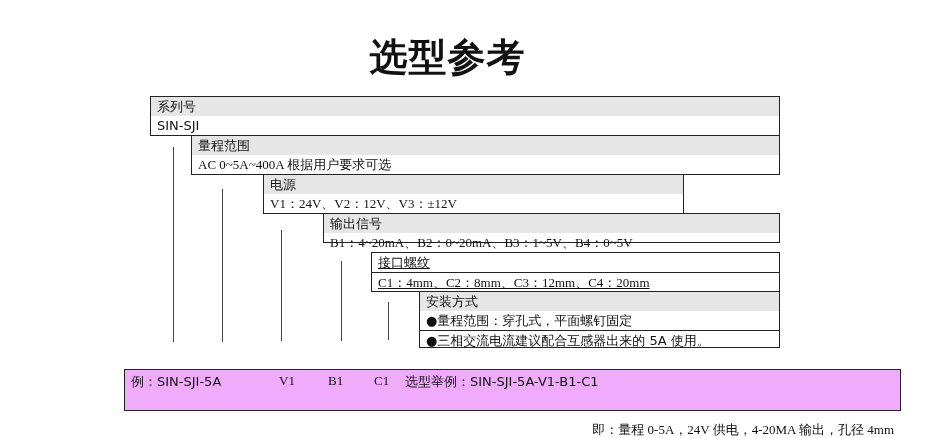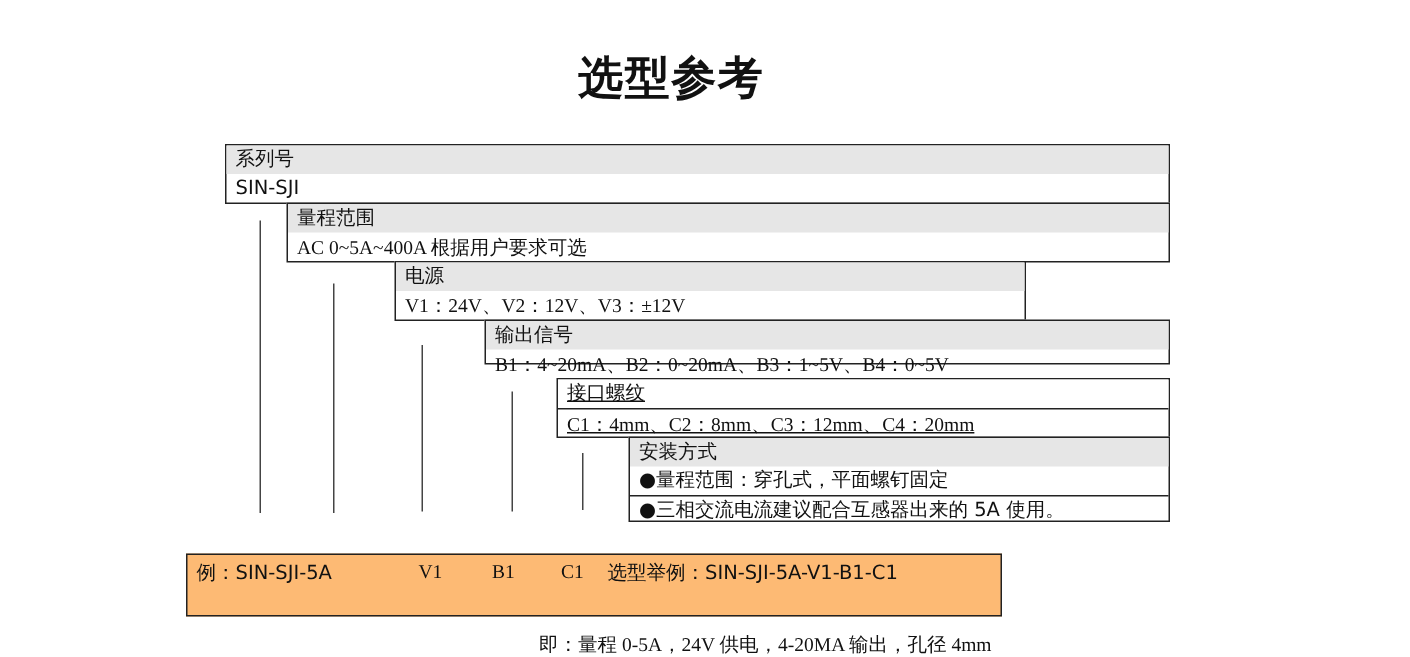--- a/index.html
+++ b/index.html
@@ -1,25 +1,25 @@
 <!DOCTYPE html>
 <html><head>
 <meta charset="utf-8">
 <style>
   html,body{margin:0;padding:0;background:#fff;}
   body{width:940px;height:438px;position:relative;overflow:hidden;font-family:"DejaVu Sans","Liberation Sans",sans-serif;color:#111;}
-  .title{position:absolute;left:0;top:32px;width:895px;text-align:center;font-size:30px;font-weight:bold;letter-spacing:1px;}
+  .title{position:absolute;left:0;top:32px;width:895px;text-align:center;font-size:38px;font-weight:bold;letter-spacing:1px;}
   .blk{position:absolute;border:1px solid #222;background:#fff;box-sizing:border-box;}
   .blk .hd{height:19px;line-height:19px;background:#e6e6e6;padding-left:6px;font-size:13px;white-space:nowrap;}
   .blk .hd.plain{background:#fff;border-bottom:1px solid #222;}
   .blk .bd{height:19px;line-height:19px;padding-left:6px;font-size:13px;font-family:"Liberation Serif","DejaVu Serif",serif;white-space:nowrap;}
   .blk .bd.sans{font-family:"DejaVu Sans","Liberation Sans",sans-serif;}
   .blk .bd.bl{border-top:1px solid #222;}
   .vline{position:absolute;width:1px;background:#444;}
-  .example{position:absolute;left:124px;top:369px;width:544px;height:42px;border:1px solid #222;background:#fdba74;box-sizing:border-box;font-size:13px;}
+  .example{position:absolute;left:124px;top:369px;width:777px;height:42px;border:1px solid #222;background:#f0abfc;box-sizing:border-box;font-size:13px;}
   .ex-row1{position:absolute;left:6px;top:3px;white-space:nowrap;}
   .ex-row1 span{position:absolute;white-space:nowrap;}
   .serif{font-family:"Liberation Serif","DejaVu Serif",serif;}
   .ex-row2{position:absolute;right:6px;top:10px;white-space:nowrap;margin-top:41px;}
 </style>
 </head>
 <body>
 
 <div class="title">选型参考</div>
 

